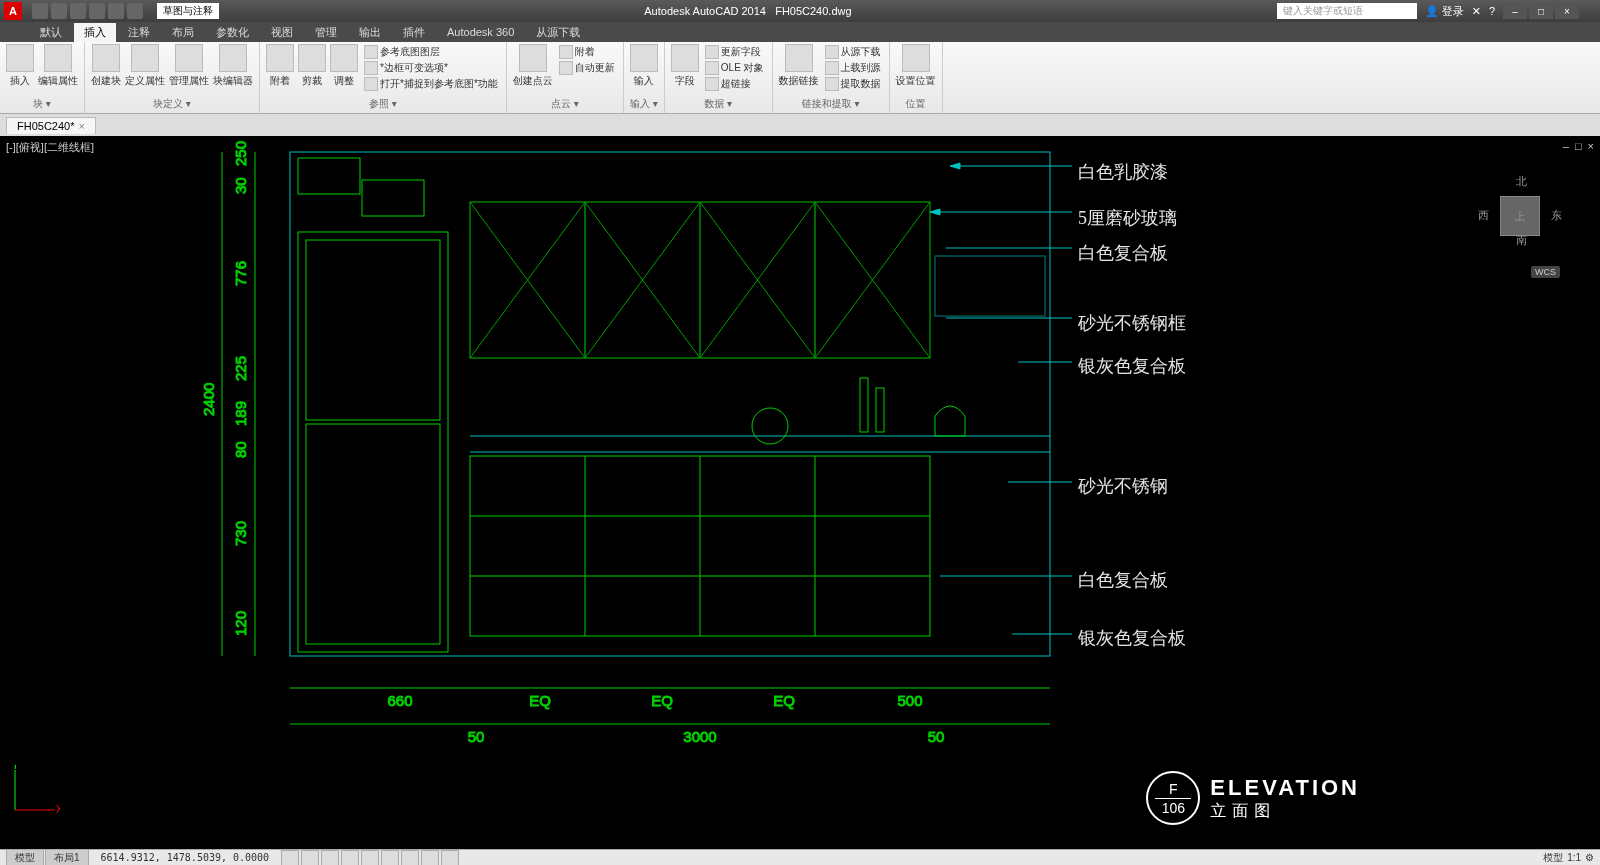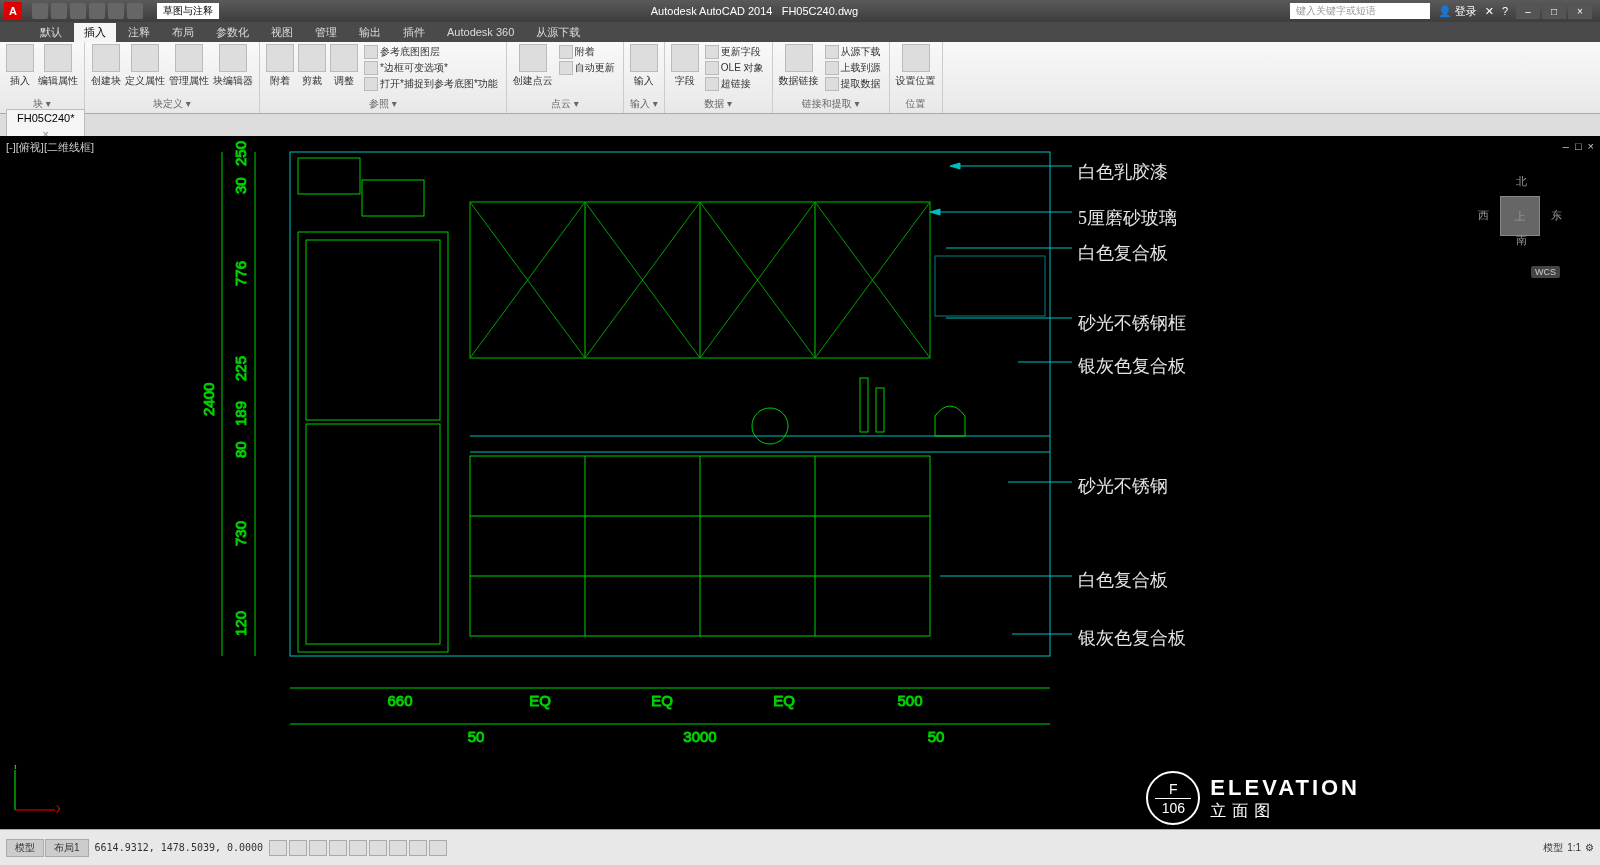--- a/index.html
+++ b/index.html
@@ -3,37 +3,37 @@
 <meta charset="utf-8">
 <style>
 *{margin:0;padding:0;box-sizing:border-box;font-family:"Microsoft YaHei",Arial,sans-serif;}
 body{width:1600px;height:865px;background:#000;overflow:hidden;position:relative;}
 .titlebar{height:22px;background:linear-gradient(#5a5a5a,#3d3d3d);color:#fff;display:flex;align-items:center;font-size:11px;}
 .titlebar .logo{width:18px;height:18px;background:#d00;margin:0 4px;display:flex;align-items:center;justify-content:center;font-weight:bold;color:#fff;font-size:11px;}
 .titlebar .qat{display:flex;gap:3px;padding:0 6px;}
 .titlebar .qat span{width:16px;height:16px;background:#666;border-radius:2px;display:inline-block;}
 .titlebar .ws{background:#fff;color:#000;padding:1px 6px;margin-left:8px;font-size:10px;font-family:Liberation Serif, serif;}
 .titlebar .center{flex:1;text-align:center;}
-.titlebar .right{display:flex;align-items:center;gap:8px;padding-right:8px;}
+.titlebar .right{display:flex;align-items:center;gap:8px;padding-right:21px;}
 .titlebar .search{background:#fff;color:#999;padding:1px 6px;font-size:10px;width:140px;}
 .titlebar .wc{display:flex;gap:2px;}
 .titlebar .wc span{width:24px;height:16px;background:#555;display:flex;align-items:center;justify-content:center;font-size:10px;}
 .menubar{height:20px;background:#4a4a4a;display:flex;align-items:center;padding:0 30px;gap:2px;font-size:11px;}
 .menubar .tab{padding:2px 10px;color:#ddd;cursor:pointer;}
 .menubar .tab.active{background:#f5f5f5;color:#000;}
 .ribbon{height:72px;background:linear-gradient(#f9f9f9,#e8e8e8);border-bottom:1px solid #aaa;display:flex;}
 .panel{border-right:1px solid #ccc;padding:2px 6px;display:flex;flex-direction:column;justify-content:space-between;}
 .panel .btns{display:flex;gap:4px;align-items:flex-start;}
 .panel .bigbtn{display:flex;flex-direction:column;align-items:center;gap:2px;font-size:10px;color:#333;cursor:pointer;}
 .panel .bigbtn .ico{width:28px;height:28px;background:#ddd;border:1px solid #bbb;}
 .panel .smbtn{font-size:10px;color:#333;padding:1px 2px;display:flex;align-items:center;gap:2px;}
 .panel .smbtn .i{width:14px;height:14px;background:#ddd;border:1px solid #bbb;display:inline-block;}
 .panel .name{font-size:10px;color:#666;text-align:center;padding-top:1px;}
 .filetab{height:22px;background:#ddd;display:flex;align-items:center;padding:0 6px;font-size:11px;}
-.filetab .ft{background:#f5f5f5;padding:2px 10px;border:1px solid #bbb;border-bottom:none;display:flex;align-items:center;gap:4px;flex-direction:column;}
+.filetab .ft{background:#f5f5f5;padding:2px 10px;border:1px solid #bbb;border-bottom:none;display:flex;align-items:center;gap:4px;}
 .filetab .ft .x{color:#888;}
 .canvas{position:relative;height:709px;background:#000;}
 .viewlabel{position:absolute;top:4px;left:6px;color:#ccc;font-size:11px;}
 .viewctrl{position:absolute;top:4px;right:6px;color:#ccc;font-size:11px;display:flex;gap:6px;}
 .viewcube{position:absolute;top:30px;right:30px;width:100px;height:100px;color:#999;font-size:11px;}
 .viewcube .cube{width:40px;height:40px;background:#666;border:1px solid #888;position:absolute;top:30px;left:30px;display:flex;align-items:center;justify-content:center;}
 .viewcube .n{position:absolute;top:8px;left:46px;}
 .viewcube .s{position:absolute;bottom:18px;left:46px;}
 .viewcube .e{position:absolute;top:42px;right:8px;}
 .viewcube .w{position:absolute;top:42px;left:8px;}
@@ -49,21 +49,21 @@
 .annot.a7{top:432px;left:1078px;}
 .annot.a8{top:490px;left:1078px;}
 .elev{position:absolute;bottom:20px;right:240px;color:#fff;font-size:14px;display:flex;align-items:center;gap:10px;}
 .elev .circ{width:54px;height:54px;border:2px solid #fff;border-radius:50%;display:flex;flex-direction:column;align-items:center;justify-content:center;font-size:14px;line-height:1;}
 .elev .circ .div{width:36px;height:1px;background:#fff;margin:2px 0;}
 .elev .txt .t1{font-size:22px;letter-spacing:3px;font-weight:bold;}
 .elev .txt .t2{font-size:16px;letter-spacing:6px;}
 .wm{position:absolute;bottom:8px;right:30px;color:#e0e0e0;font-size:32px;font-weight:bold;text-align:right;line-height:1.1;}
 .wm .id{font-size:18px;font-weight:normal;}
 .ucs{position:absolute;bottom:30px;left:10px;}
-.statusbar{position:absolute;bottom:0;left:0;right:0;height:36px;background:#e8e8e8;border-top:1px solid #aaa;display:flex;align-items:center;font-size:10px;color:#333;padding:0 6px;gap:6px;}
+.statusbar{position:absolute;bottom:0;left:0;right:0;height:16px;background:#e8e8e8;border-top:1px solid #aaa;display:flex;align-items:center;font-size:10px;color:#333;padding:0 6px;gap:12px;}
 .statusbar .tabs{display:flex;gap:1px;}
 .statusbar .tabs span{background:#ccc;padding:1px 8px;border:1px solid #aaa;}
 .statusbar .coords{font-family:monospace;}
 .statusbar .sicons{display:flex;gap:2px;}
 .statusbar .sicons span{width:18px;height:16px;background:#ddd;border:1px solid #aaa;}
 .statusbar .right{margin-left:auto;display:flex;gap:4px;align-items:center;}
 </style>
 </head>
 <body>
 

